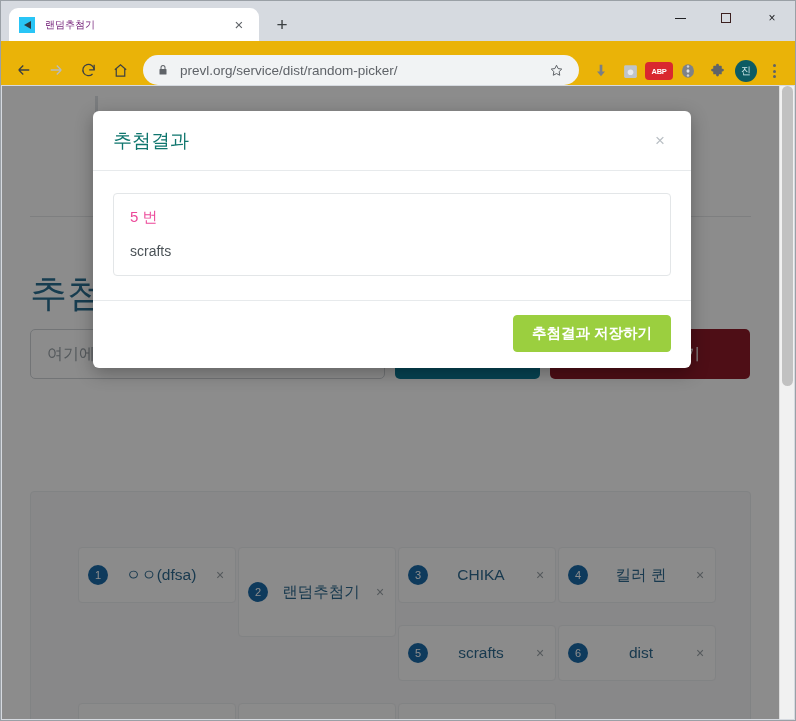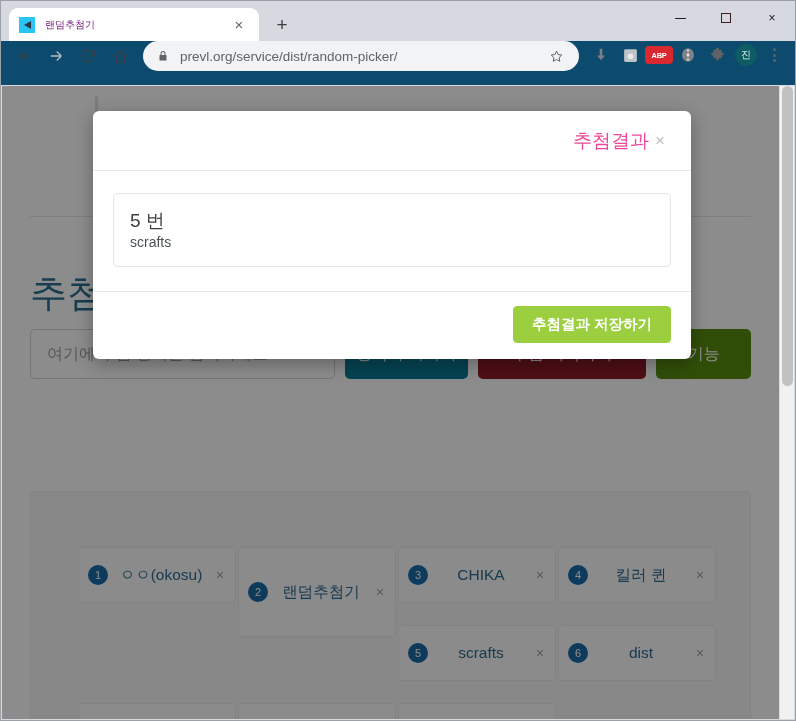--- a/index.html
+++ b/index.html
@@ -65,22 +65,22 @@
   }
   .win-btn {
     width: 46px; height: 34px;
     display: flex; align-items: center; justify-content: center;
     color: #202124; font-size: 12px;
   }
   .win-btn .dash { width: 11px; height: 1px; background: #202124; }
   .win-btn .sq { width: 10px; height: 10px; border: 1.3px solid #3b1f1f; }
 
   .toolbar {
-    height: 44px; background: #0c4a6e;
-    display: flex; align-items: flex-start;
+    height: 44px; background: #eab308;
+    display: flex; align-items: flex-end;
     padding: 0 8px; gap: 2px;
   }
   .nav-btn {
     width: 30px; height: 30px; flex: 0 0 30px;
     display: flex; align-items: center; justify-content: center;
     color: #3c4043;
   }
   .nav-btn.disabled { color: #b9bcbf; }
   .nav-btn svg { display: block; }
   .omnibox {
@@ -246,36 +246,36 @@
     z-index: 100;
   }
   .modal-header {
     height: 60px;
     display: flex; align-items: center;
     padding: 0 20px;
     border-bottom: 1px solid #e7eaec;
   }
   .modal-title {
     flex: 1 1 auto;
-    font-size: 19px; color: #ec4899; font-weight: 400; text-align: right;
+    font-size: 19px; color: #0f766e; font-weight: 400;
   }
   .modal-x {
     width: 22px; height: 22px; flex: 0 0 22px;
     display: flex; align-items: center; justify-content: center;
     color: #b9bfc4; font-size: 17px; line-height: 1;
   }
   .modal-body { padding: 22px 20px 24px 20px; }
   .result-box {
     border: 1px solid #e3e6e8;
     border-radius: 4px;
     padding: 14px 16px 16px 16px;
   }
   .result-no {
-    font-size: 19px; color: #404040; font-weight: 400;
-    margin-bottom: 0;
+    font-size: 15px; color: #ec4899; font-weight: 400;
+    margin-bottom: 16px;
   }
   .result-name { font-size: 14px; color: #4b5257; }
   .modal-footer {
     border-top: 1px solid #e7eaec;
     padding: 14px 20px 16px 20px;
     display: flex; justify-content: flex-end; align-items: center; gap: 11px;
   }
   .mbtn {
     border-radius: 4px;
     font-size: 14.5px;
@@ -401,29 +401,28 @@
     <div class="page-content">
       <div class="topbar-deco"></div>
       <div class="topbar-rule"></div>
 
       <div class="page-title">추첨기 기능</div>
 
       <div class="input-row">
         <div class="text-input">여기에 추첨 항목을 입력하세요</div>
         <div class="act-btn btn-teal">항목 추가하기</div>
         <div class="act-btn btn-red">추첨 시작하기</div>
-        <div class="act-btn btn-green">기능</div>
       </div>
 
       <div class="panel">
         <div class="cards">
 
           <div class="card" style="left:0px; top:0px; width:158px; height:56px;">
             <span class="num">1</span>
-            <span class="nm">ㅇㅇ(okosu)</span>
+            <span class="nm">ㅇㅇ(dfsa)</span>
             <span class="rm">×</span>
           </div>
 
           <div class="card" style="left:160px; top:0px; width:158px; height:90px;">
             <span class="num">2</span>
             <span class="nm">랜덤추첨기</span>
             <span class="rm">×</span>
           </div>
 
           <div class="card" style="left:320px; top:0px; width:158px; height:56px;">

